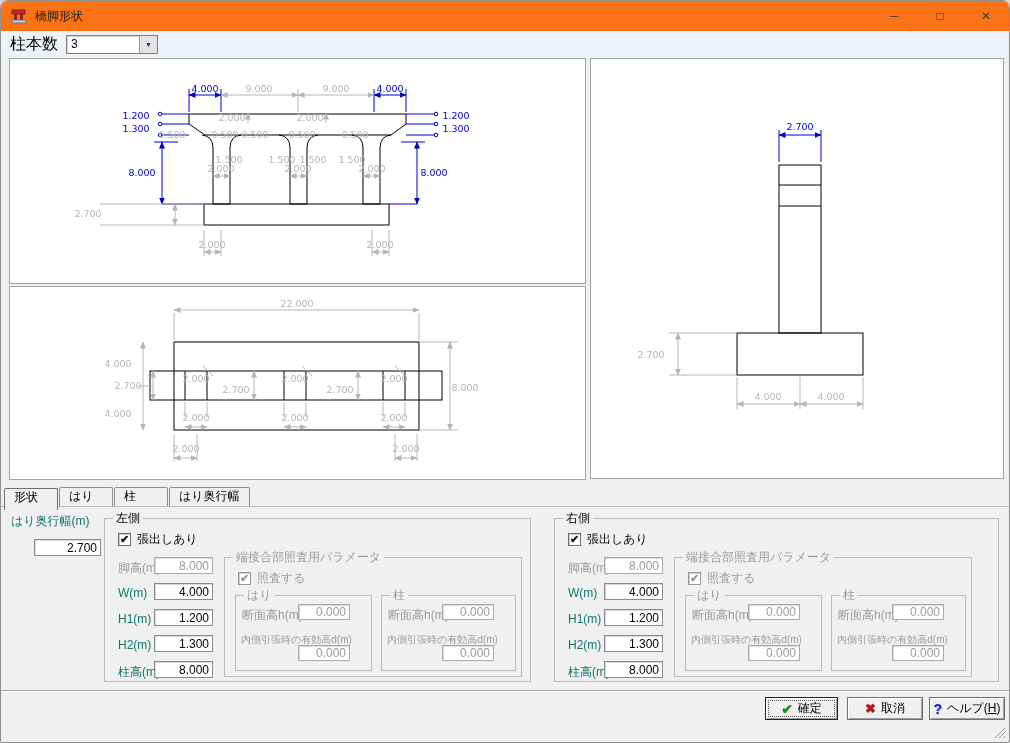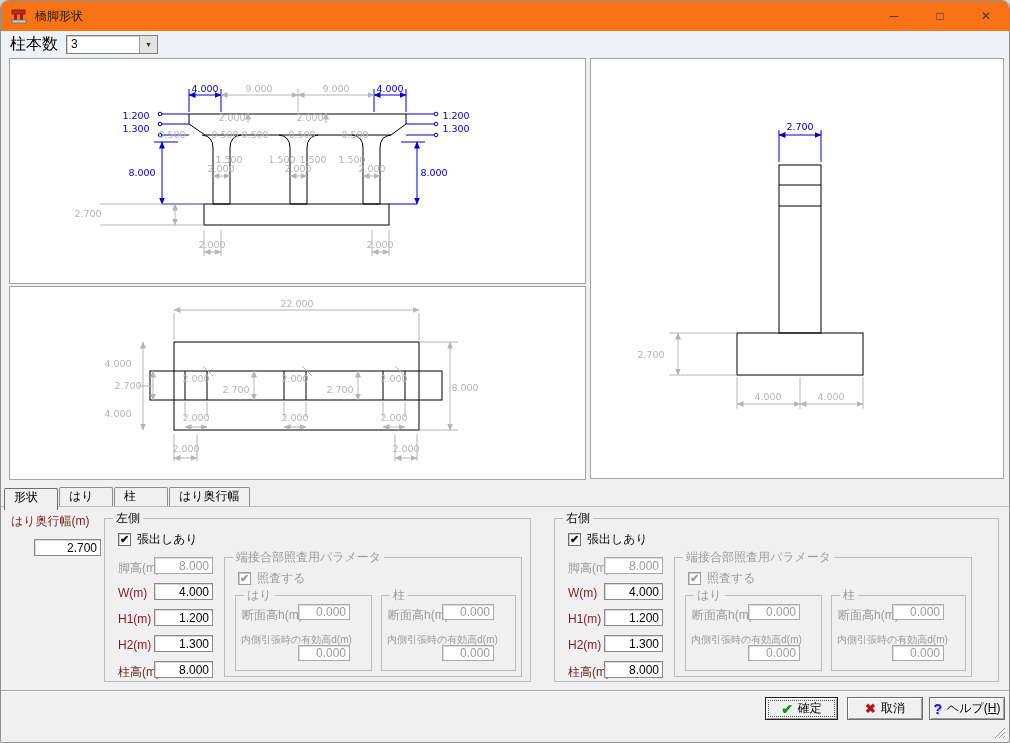--- a/index.html
+++ b/index.html
@@ -31,21 +31,21 @@
   .lg{stroke:#b2b6ba;fill:none;stroke-width:1;}
   .dim{font-size:9.5px;text-anchor:middle;font-family:"DejaVu Sans",sans-serif;}
   .db{fill:#0000cd;} .dg{fill:#b2b6ba;}
   
   #tabline{position:absolute;left:0;top:505px;width:1010px;height:1px;background:#bdbdbd;}
   #tabs{position:absolute;left:3px;top:486px;height:20px;display:flex;align-items:flex-start;z-index:2;}
   .tab{font-size:12px;line-height:15px;padding:1px 9px 2px 9px;min-width:34px;background:#f0f0f0;
        border:1px solid #8e8e8e;border-bottom:none;border-radius:2px 2px 0 0;margin-right:1px;color:#000;}
   .tab.active{padding-bottom:5px;border-color:#6f6f6f;position:relative;top:1px;z-index:3;}
   
-  .flabel{position:absolute;font-size:12px;color:#7f1d1d;white-space:nowrap;}
+  .flabel{position:absolute;font-size:12px;color:#0f766e;white-space:nowrap;}
   .dis{color:#9b9b9b !important;}
   .inp{position:absolute;height:17px;background:#fff;border:1px solid #8a8a8a;box-shadow:inset 1px 1px 0 rgba(0,0,0,.15);
        font-size:12px;text-align:right;padding:0 3px 0 0;box-sizing:border-box;font-family:inherit;color:#000;}
   .inp.dis{color:#9b9b9b;border-color:#aaa;}
   .grp{position:absolute;border:1px solid #bcbcbc;box-sizing:border-box;}
   .gtitle{position:absolute;top:-8px;left:8px;background:#f0f0f0;padding:0 3px;font-size:12px;line-height:14px;white-space:nowrap;font-family:Liberation Serif, serif;}
   .cb{position:absolute;display:flex;align-items:center;gap:6px;font-size:12px;white-space:nowrap;}
   .cbx{width:13px;height:13px;background:#fff;border:1px solid #6e6e6e;box-shadow:inset 1px 1px 0 rgba(0,0,0,.2);
        display:flex;align-items:center;justify-content:center;font-size:11px;font-weight:bold;color:#111;line-height:1;box-sizing:border-box;}
   .cbx.dis{color:#9a9a9a;border-color:#9a9a9a;}

